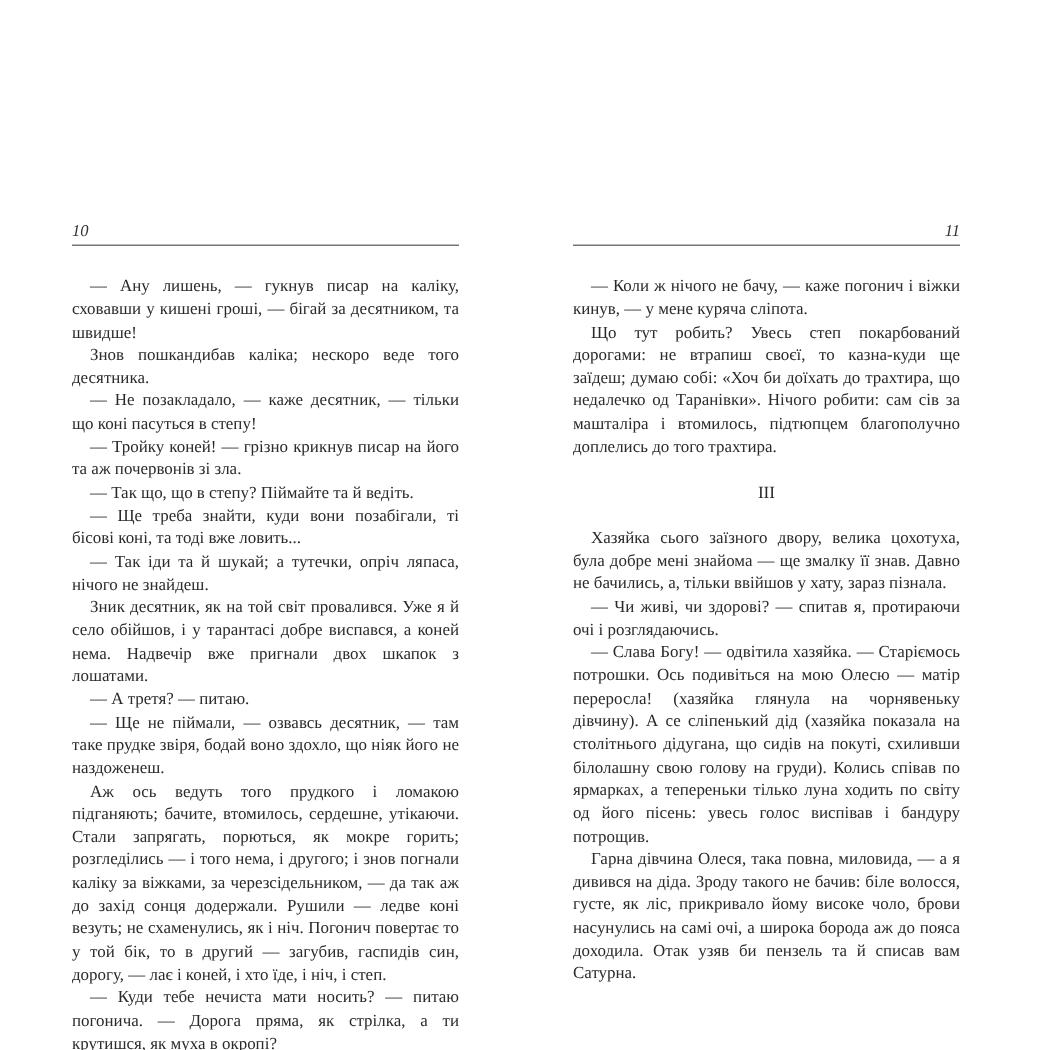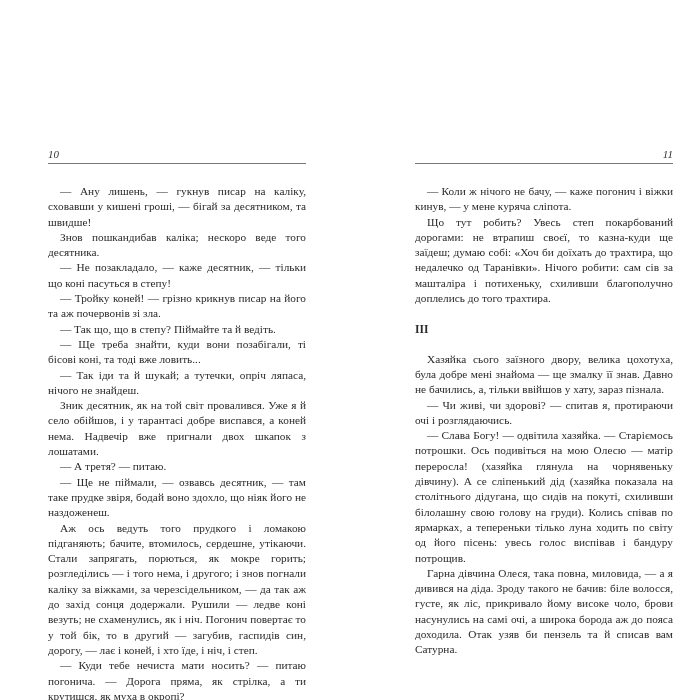--- a/index.html
+++ b/index.html
@@ -1,27 +1,27 @@
 <!DOCTYPE html>
 <html><head>
 <meta charset="utf-8">
 <style>
   html, body { margin:0; padding:0; }
   body { width:700px; height:700px; background:#ffffff; position:relative; overflow:hidden;
          font-family:"Liberation Serif", "DejaVu Serif", serif; color:#2a2a2a; }
   .page { position:absolute; top:148px; width:258px; }
   .page.left { left:48px; }
-  .page.right { left:415px; }
+  .page.right { left:382px; }
   .folio { font-style:italic; font-size:11px; height:12px; line-height:12px; color:#333;font-family:Liberation Serif, serif; }
   .page.left .folio { text-align:left; }
   .page.right .folio { text-align:right; }
   .rule { border-top:1px solid #777; margin-top:3px; height:0; }
   .text { margin-top:20px; font-size:11.3px; line-height:15.3px; text-align:justify; }
   .text p { margin:0; text-indent:12px; hyphens:manual; }
-  .chapter { font-weight:bold; font-size:11.5px; margin:16px 0 14px 0; text-indent:0; }
+  .chapter { text-align:center; font-weight:normal; font-size:11.5px; margin:16px 0 14px 0; text-indent:0; }
 </style>
 </head>
 <body>
 
 <div class="page left">
   <div class="folio">10</div>
   <div class="rule"></div>
   <div class="text">
     <p>— Ану лишень, — гукнув писар на каліку, сховавши у кишені гроші, — бігай за десятником, та швидше!</p>
     <p>Знов пошкандибав каліка; нескоро веде того десятника.</p>
@@ -36,20 +36,20 @@
     <p>Аж ось ведуть того прудкого і ломакою підганяють; бачите, втомилось, сердешне, утікаючи. Стали запрягать, порються, як мокре горить; розгледілись — і того нема, і другого; і знов погнали каліку за віжками, за черезсідельником, — да так аж до захід сонця додержали. Рушили — ледве коні везуть; не схаменулись, як і ніч. Погонич повертає то у той бік, то в другий — загубив, гаспидів син, дорогу, — лає і коней, і хто їде, і ніч, і степ.</p>
     <p>— Куди тебе нечиста мати носить? — питаю погонича. — Дорога пряма, як стрілка, а ти крутишся, як муха в окропі?</p>
   </div>
 </div>
 
 <div class="page right">
   <div class="folio">11</div>
   <div class="rule"></div>
   <div class="text">
     <p>— Коли ж нічого не бачу, — каже погонич і віжки кинув, — у мене куряча сліпота.</p>
-    <p>Що тут робить? Увесь степ покарбований дорогами: не втрапиш своєї, то казна-куди ще заїдеш; думаю собі: «Хоч би доїхать до трахтира, що недалечко од Таранівки». Нічого робити: сам сів за машталіра і потихеньку, схиливши благополучно доплелись до того трахтира.</p>
+    <p>Що тут робить? Увесь степ покарбований дорогами: не втрапиш своєї, то казна-куди ще заїдеш; думаю собі: «Хоч би доїхать до трахтира, що недалечко од Таранівки». Нічого робити: сам сів за машталіра і втомилось, підтюпцем благополучно доплелись до того трахтира.</p>
     <div class="chapter">III</div>
     <p>Хазяйка сього заїзного двору, велика цохотуха, була добре мені знайома — ще змалку її знав. Давно не бачились, а, тільки ввійшов у хату, зараз пізнала.</p>
     <p>— Чи живі, чи здорові? — спитав я, протираючи очі і розглядаючись.</p>
     <p>— Слава Богу! — одвітила хазяйка. — Старіємось потрошки. Ось подивіться на мою Олесю — матір переросла! (хазяйка глянула на чорнявеньку дівчину). А се сліпенький дід (хазяйка показала на столітнього дідугана, що сидів на покуті, схиливши білолашну свою голову на груди). Колись співав по ярмарках, а тепереньки тілько луна ходить по світу од його пісень: увесь голос виспівав і бандуру потрощив.</p>
     <p>Гарна дівчина Олеся, така повна, мило­вида, — а я дивився на діда. Зроду такого не бачив: біле волосся, густе, як ліс, прикривало йому високе чоло, брови насунулись на самі очі, а широка борода аж до пояса доходила. Отак узяв би пензель та й списав вам Сатурна.</p>
   </div>
 </div>
 
 </body></html>

